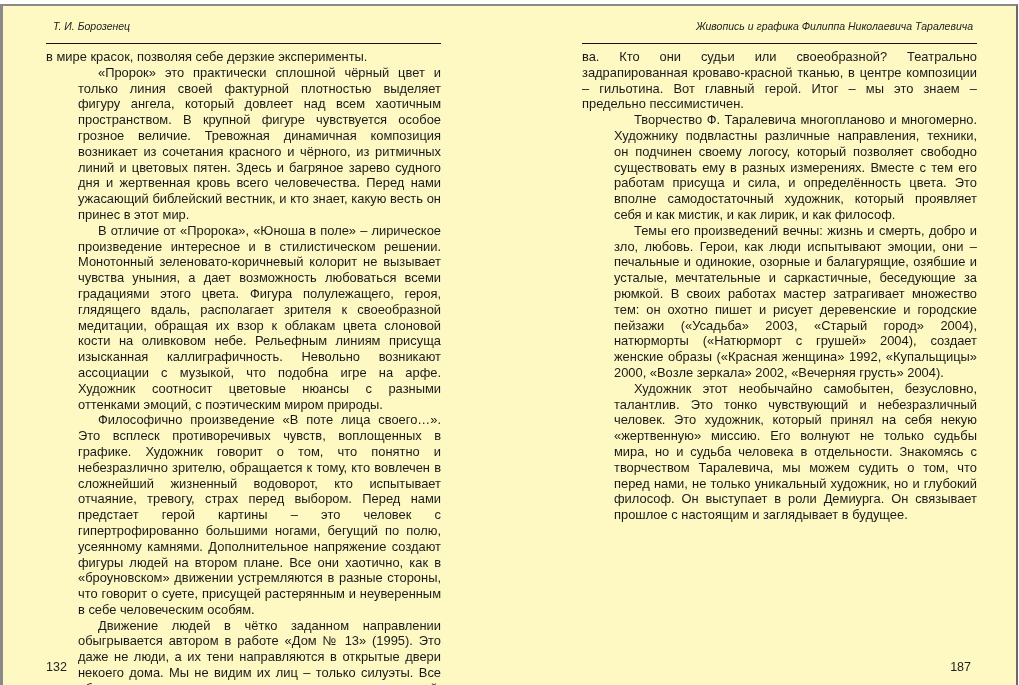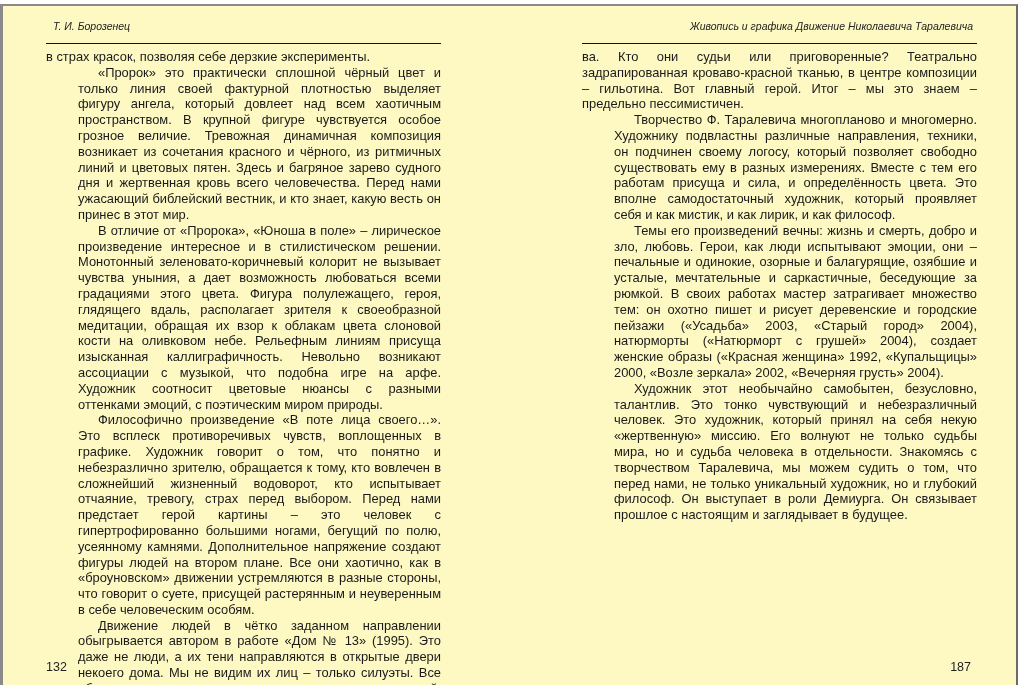--- a/index.html
+++ b/index.html
@@ -53,35 +53,35 @@
 </style>
 </head>
 <body>
 
 <div class="frame">
 
   <div class="page left">
     <div class="running-head">Т. И. Борозенец</div>
     <div class="head-rule"></div>
     <div class="body-text">
-      <p>в страх красок, позволяя себе дерзкие эксперименты.</p>
+      <p>в мире красок, позволяя себе дерзкие эксперименты.</p>
       <p class="indent">«Пророк» это практически сплошной чёрный цвет и только линия своей фактурной плотностью выделяет фигуру ангела, который довлеет над всем хаотичным пространством. В крупной фигуре чувствуется особое грозное величие. Тревожная динамичная композиция возникает из сочетания красного и чёрного, из ритмичных линий и цветовых пятен. Здесь и багряное зарево судного дня и жертвенная кровь всего человечества. Перед нами ужасающий библейский вестник, и кто знает, какую весть он принес в этот мир.</p>
       <p class="indent">В отличие от «Пророка», «Юноша в поле» – лирическое произведение интересное и в стилистическом решении. Монотонный зеленовато-коричневый колорит не вызывает чувства уныния, а дает возможность любоваться всеми градациями этого цвета. Фигура полулежащего, героя, глядящего вдаль, располагает зрителя к своеобразной медитации, обращая их взор к облакам цвета слоновой кости на оливковом небе. Рельефным линиям присуща изысканная каллиграфичность. Невольно возникают ассоциации с музыкой, что подобна игре на арфе. Художник соотносит цветовые нюансы с разными оттенками эмоций, с поэтическим миром природы.</p>
       <p class="indent">Философично произведение «В поте лица своего…». Это всплеск противоречивых чувств, воплощенных в графике. Художник говорит о том, что понятно и небезразлично зрителю, обращается к тому, кто вовлечен в сложнейший жизненный водоворот, кто испытывает отчаяние, тревогу, страх перед выбором. Перед нами предстает герой картины – это человек с гипертрофированно большими ногами, бегущий по полю, усеянному камнями. Дополнительное напряжение создают фигуры людей на втором плане. Все они хаотично, как в «броуновском» движении устремляются в разные стороны, что говорит о суете, присущей растерянным и неуверенным в себе человеческим особям.</p>
       <p class="indent">Движение людей в чётко заданном направлении обыгрывается автором в работе «Дом № 13» (1995). Это даже не люди, а их тени направляются в открытые двери некоего дома. Мы не видим их лиц – только силуэты. Все обречены на участие в мистическом ритуале, каждый, оставив, свой дом, придет сюда, поднимется по лестнице и войдет в эти двери. Что ждёт его дальше? Какой приговор будет вынесен?</p>
       <p class="indent">В произведении «Место события» (1993) приговор уже вынесен. Неизвестно кому, лишь схематично обозначена группа людей спра-</p>
     </div>
     <div class="folio">132</div>
   </div>
 
   <div class="page right">
-    <div class="running-head">Живопись и графика Движение Николаевича Таралевича</div>
+    <div class="running-head">Живопись и графика Филиппа Николаевича Таралевича</div>
     <div class="head-rule"></div>
     <div class="body-text">
-      <p>ва. Кто они судьи или приговоренные? Театрально задрапированная кроваво-красной тканью, в центре композиции – гильотина. Вот главный герой. Итог – мы это знаем – предельно пессимистичен.</p>
+      <p>ва. Кто они судьи или своеобразной? Театрально задрапированная кроваво-красной тканью, в центре композиции – гильотина. Вот главный герой. Итог – мы это знаем – предельно пессимистичен.</p>
       <p class="indent">Творчество Ф. Таралевича многопланово и многомерно. Художнику подвластны различные направления, техники, он подчинен своему логосу, который позволяет свободно существовать ему в разных измерениях. Вместе с тем его работам присуща и сила, и определённость цвета. Это вполне самодостаточный художник, который проявляет себя и как мистик, и как лирик, и как философ.</p>
       <p class="indent">Темы его произведений вечны: жизнь и смерть, добро и зло, любовь. Герои, как люди испытывают эмоции, они – печальные и одинокие, озорные и балагурящие, озябшие и усталые, мечтательные и саркастичные, беседующие за рюмкой. В своих работах мастер затрагивает множество тем: он охотно пишет и рисует деревенские и городские пейзажи («Усадьба» 2003, «Старый город» 2004), натюрморты («Натюрморт с грушей» 2004), создает женские образы («Красная женщина» 1992, «Купальщицы» 2000, «Возле зеркала» 2002, «Вечерняя грусть» 2004).</p>
       <p class="indent">Художник этот необычайно самобытен, безусловно, талантлив. Это тонко чувствующий и небезразличный человек. Это художник, который принял на себя некую «жертвенную» миссию. Его волнуют не только судьбы мира, но и судьба человека в отдельности. Знакомясь с творчеством Таралевича, мы можем судить о том, что перед нами, не только уникальный художник, но и глубокий философ. Он выступает в роли Демиурга. Он связывает прошлое с настоящим и заглядывает в будущее.</p>
     </div>
     <div class="folio">187</div>
   </div>
 
 </div>
 
 </body></html>

